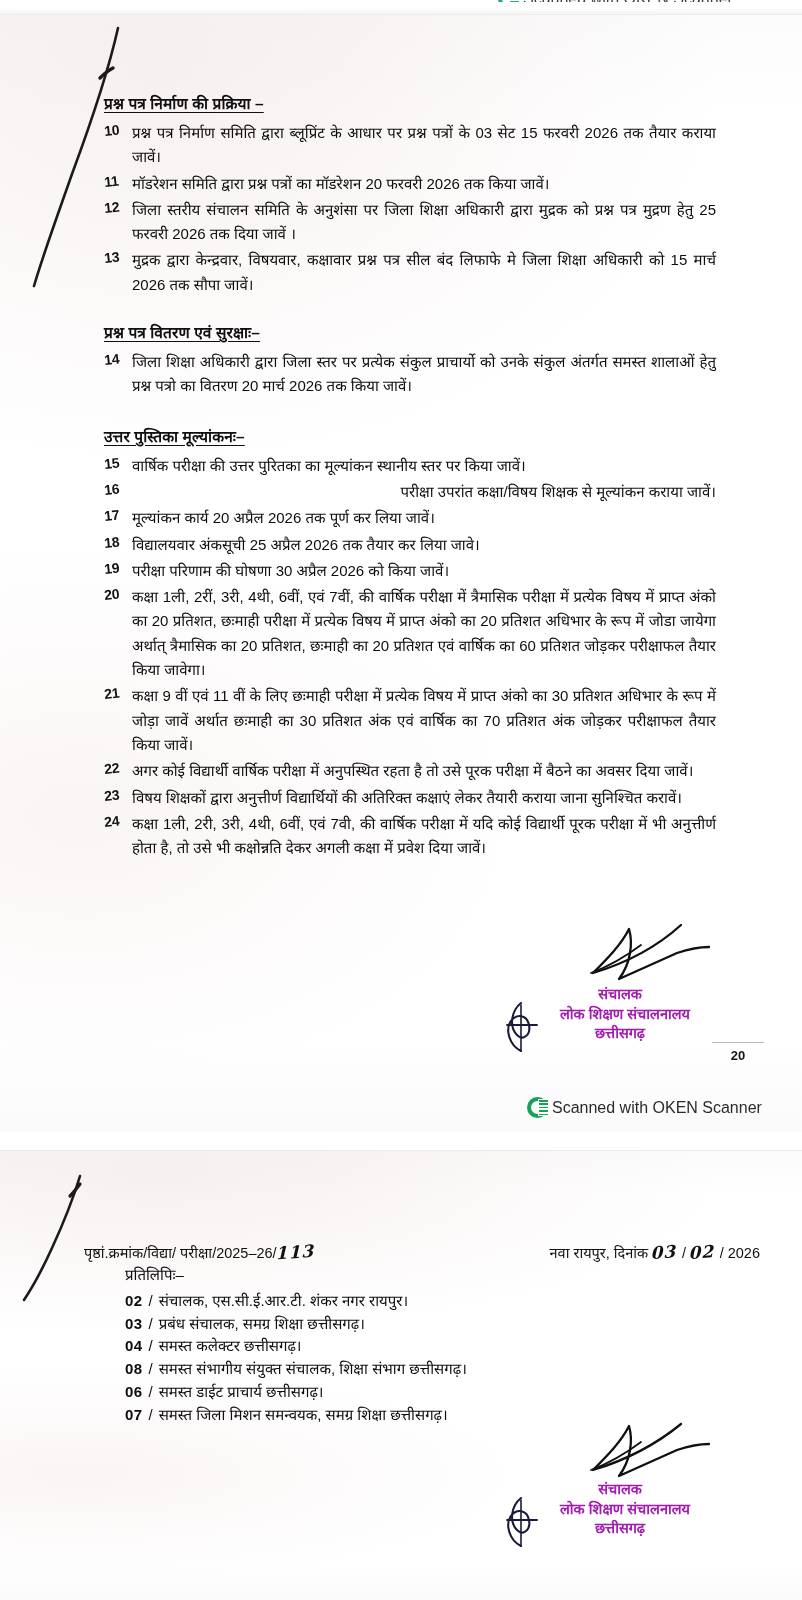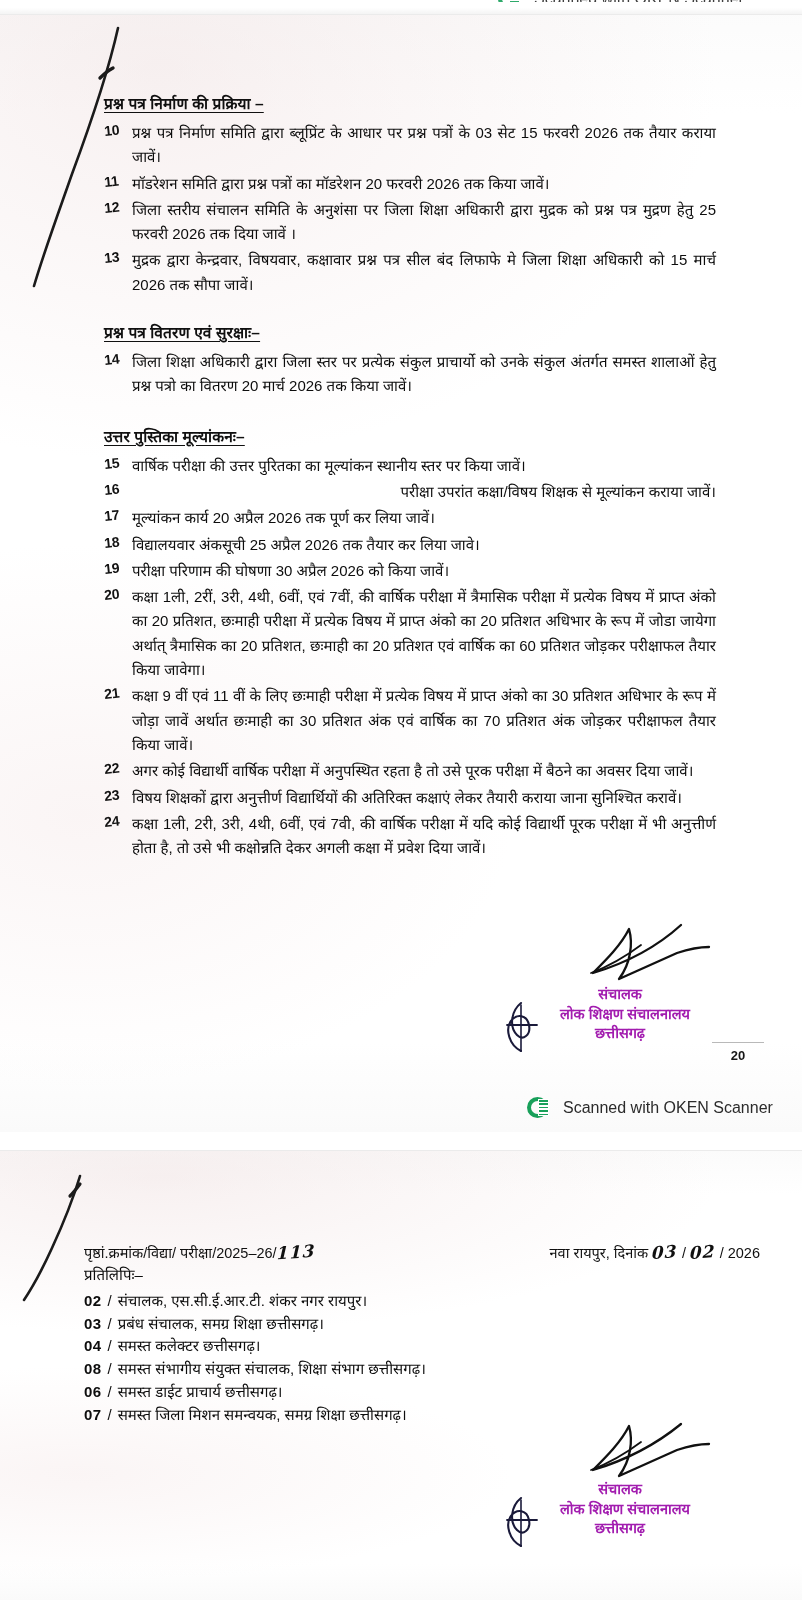--- a/index.html
+++ b/index.html
@@ -70,20 +70,21 @@
     text-justify:inter-word;
     color:#0d0d0d;
   }
 
   
   .copy-line{
     font-size:15px;
     line-height:1.52;
     color:#0d0d0d;
     white-space:nowrap;
+    margin-left:41px;
   }
   .copy-num{font-weight:600;letter-spacing:.4px;}
 
   .hdr-line{
     display:flex;
     justify-content:space-between;
     align-items:baseline;
     font-size:14.5px;
     white-space:nowrap;
   }
@@ -108,21 +109,21 @@
     font-size:13px;font-weight:700;color:#161616;
     text-align:center;width:40px;
   }
   .page-num-rule{
     position:absolute;height:1px;background:#b9b9b9;width:52px;
   }
 
   
   .watermark{
     position:absolute;
-    display:flex;align-items:center;gap:15px;
+    display:flex;align-items:center;gap:4px;
     font-size:16px;color:#2b2b2b;
     font-family:"Liberation Sans",sans-serif;
     white-space:nowrap;
   }
   .oken-logo{
     width:21px;height:21px;border-radius:50%;
     position:relative;flex:0 0 auto;
   }
   .oken-logo .ring{
     position:absolute;inset:0;border-radius:50%;

